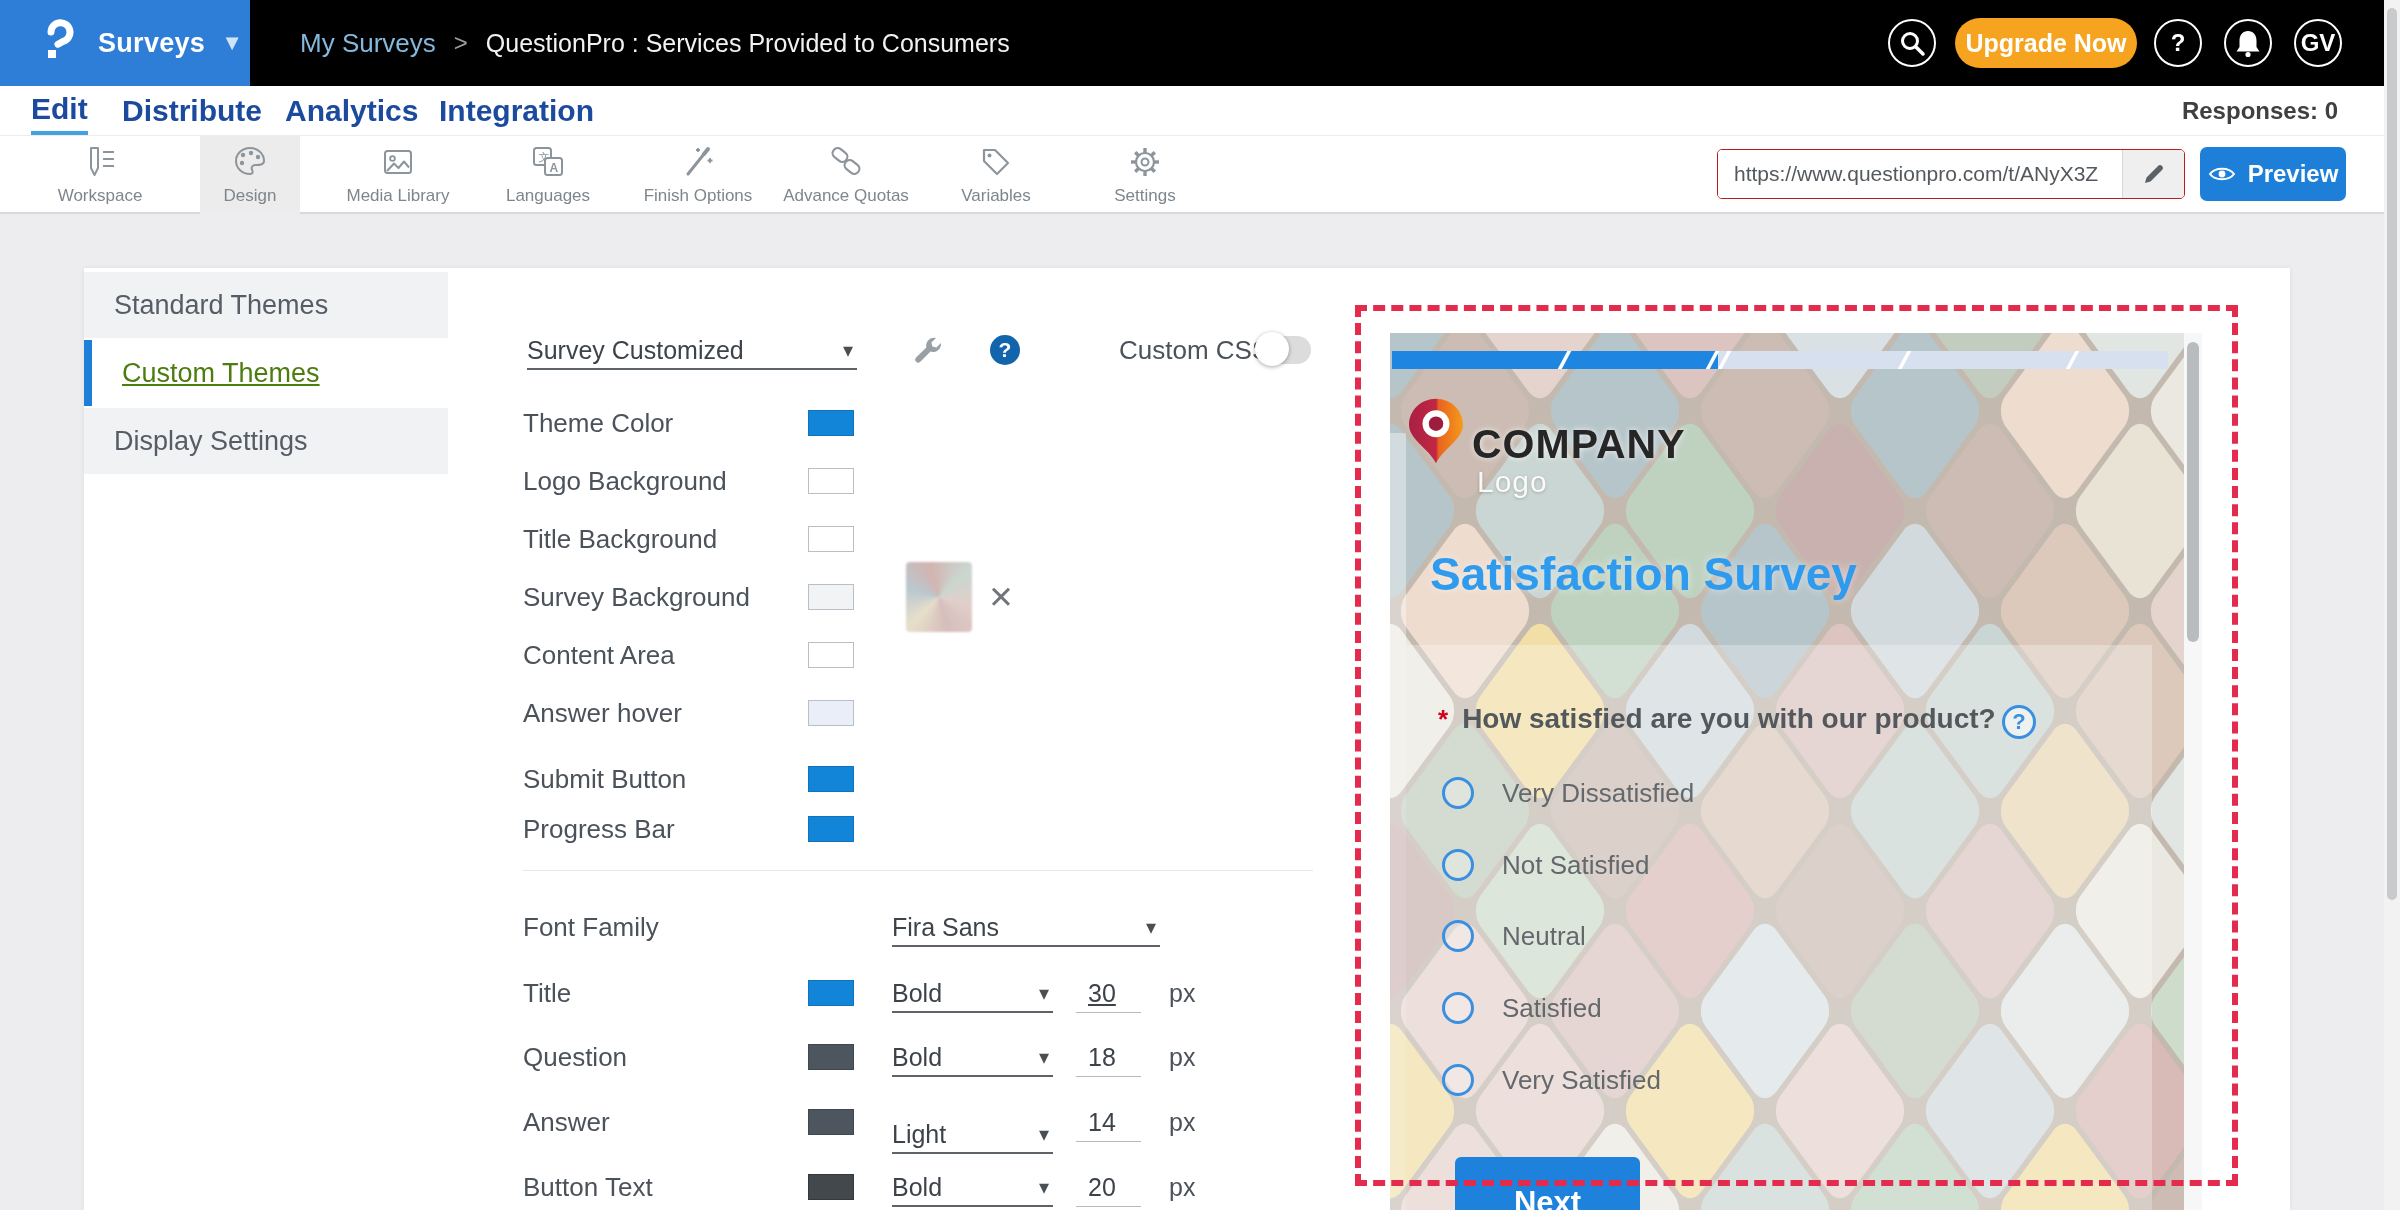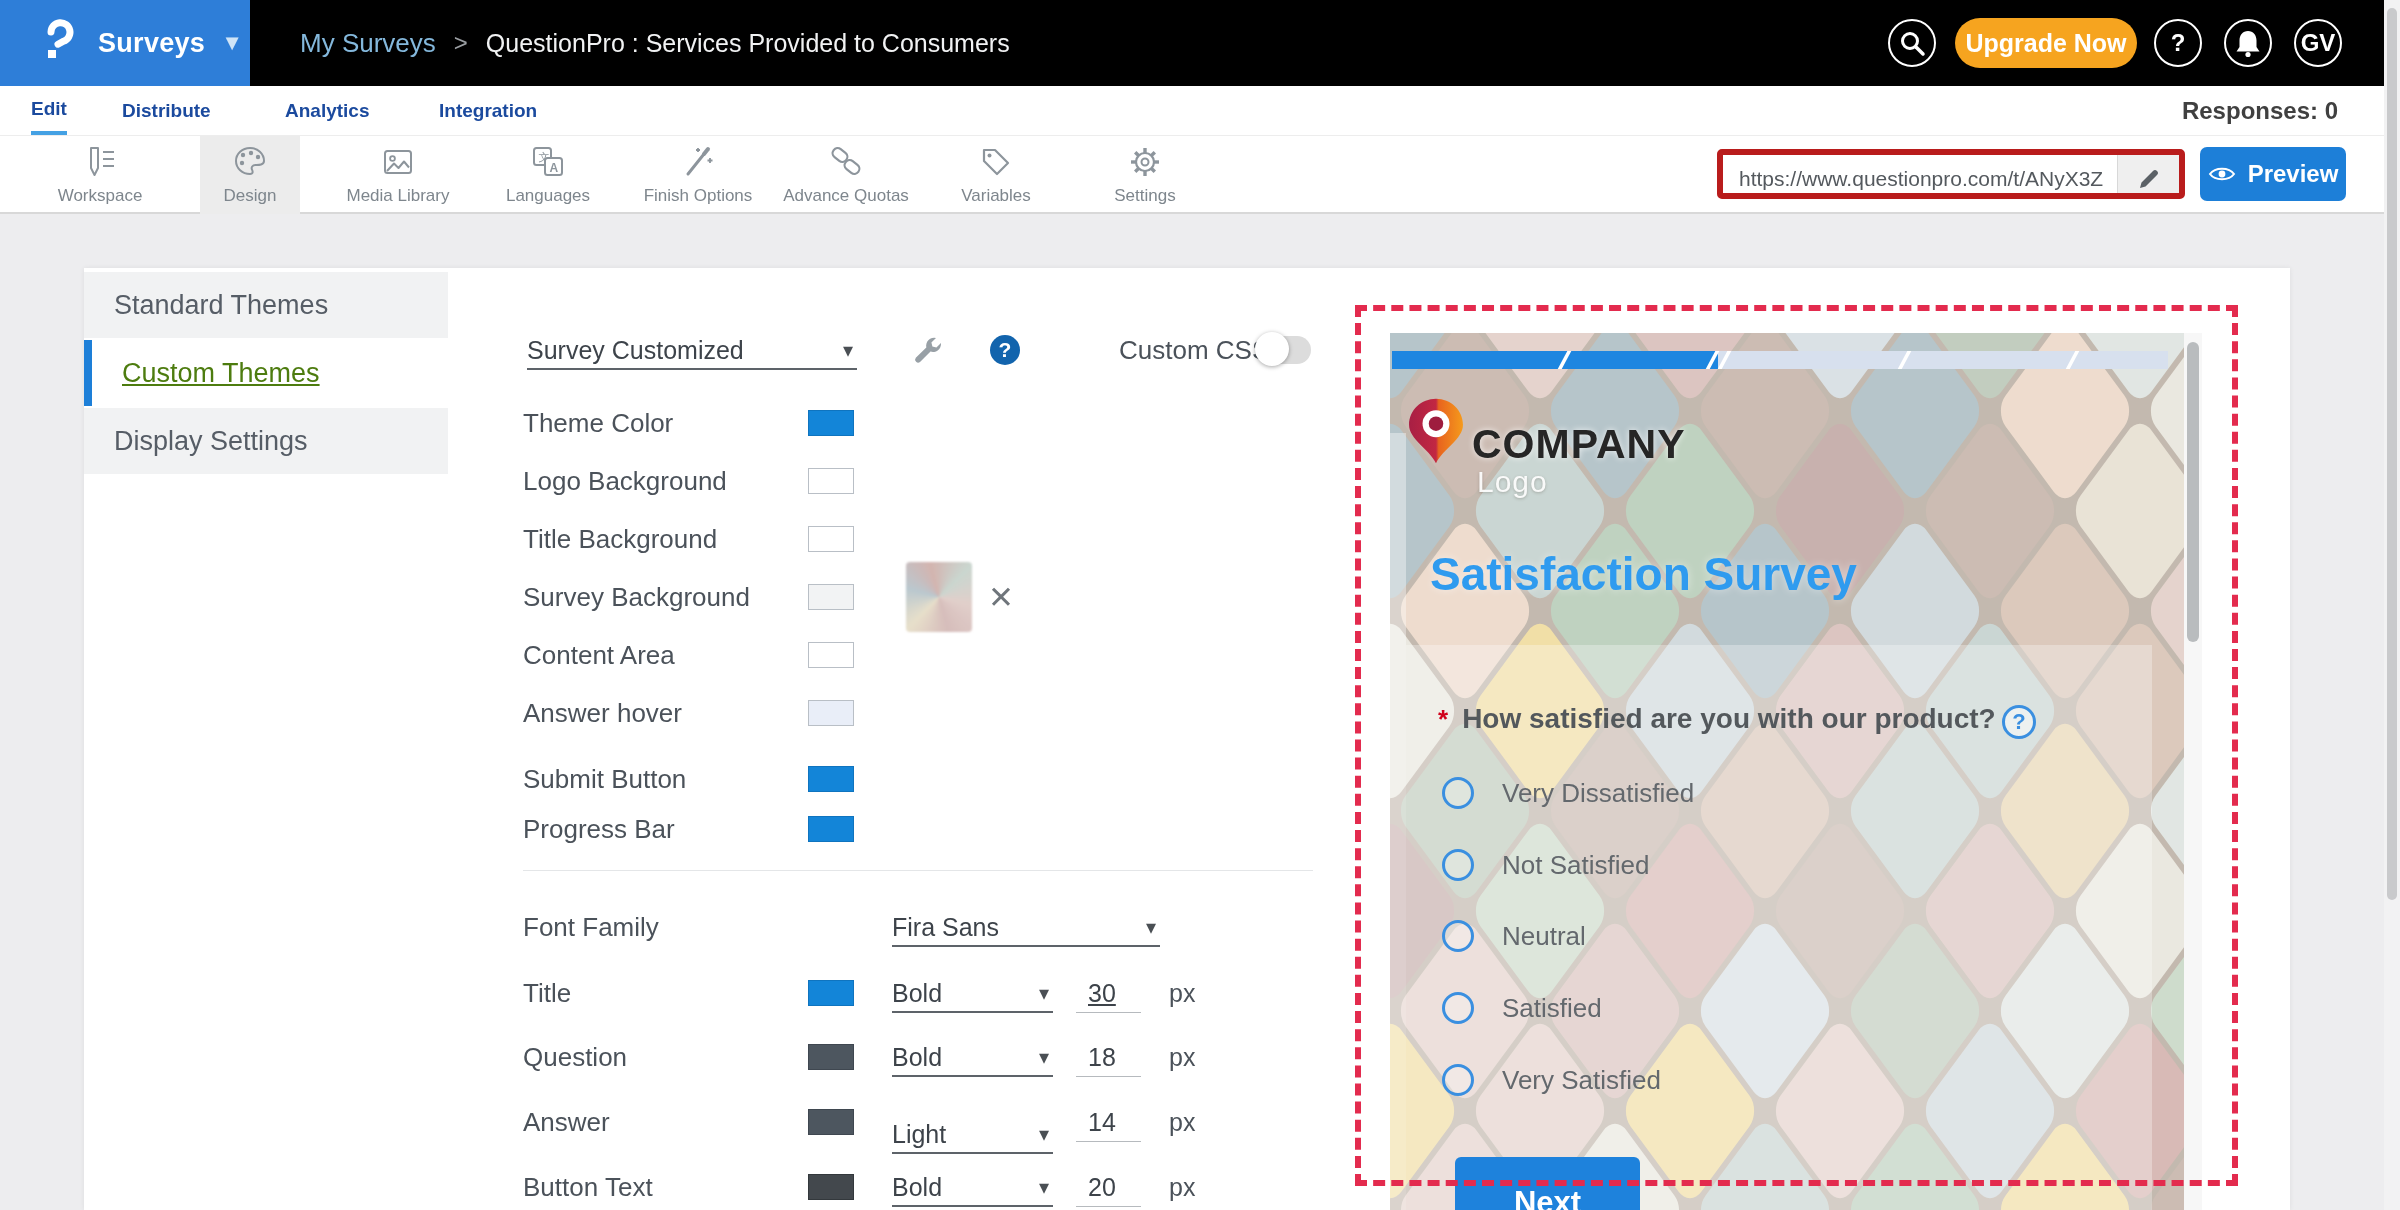--- a/index.html
+++ b/index.html
@@ -17,31 +17,31 @@
   .crumb-root{color:#84b8dc;font-size:26px;cursor:pointer;}
   .crumb-sep{color:#9b9fa3;font-size:24px;}
   .crumb-title{color:#f1f2f3;font-size:25px;}
   .circle-btn{position:absolute;top:19px;width:48px;height:48px;border:2.5px solid #fff;border-radius:50%;
               display:flex;align-items:center;justify-content:center;color:#fff;font-weight:bold;font-size:24px;}
   .upgrade{position:absolute;left:1955px;top:18px;width:182px;height:50px;background:#f6a41f;border-radius:30px;
            color:#fff;font-size:25px;font-weight:bold;display:flex;align-items:center;justify-content:center;}
 
   
   .tabs{position:absolute;left:0;top:86px;width:2400px;height:50px;background:#fff;border-bottom:1px solid #ededed;}
-  .tab{position:absolute;top:0;height:49px;display:flex;align-items:center;color:#1b4a9e;font-size:19px;font-weight:bold;cursor:pointer;}
+  .tab{position:absolute;top:0;height:49px;display:flex;align-items:center;color:#1b4a9e;font-size:30px;font-weight:bold;cursor:pointer;}
   .tab.active{border-bottom:4px solid #44a1e4;}
   .responses{position:absolute;right:62px;top:0;height:49px;display:flex;align-items:center;color:#404040;font-size:24px;font-weight:bold;}
 
   
   .toolbar{position:absolute;left:0;top:136px;width:2400px;height:78px;background:#fff;border-bottom:2px solid #d8d8d8;}
   .tool{position:absolute;top:0;height:78px;width:150px;display:flex;flex-direction:column;align-items:center;justify-content:center;gap:6px;cursor:pointer;}
   .tool.active{background:#ececec;}
   .tool .lbl{font-size:17px;color:#7e868d;white-space:nowrap;}
   .tool svg{display:block;}
-  .urlbox{position:absolute;left:1717px;top:13px;width:468px;height:50px;border:6px solid #b91c1c;border-radius:5px;background:#fff;overflow:hidden;}
+  .urlbox{position:absolute;left:1717px;top:13px;width:468px;height:50px;border:1px solid #b91c1c;border-radius:5px;background:#fff;overflow:hidden;}
   .urlbox input{position:absolute;left:0;top:0;width:404px;height:48px;border:none;outline:none;padding:0 0 0 16px;
                 font-size:21px;color:#54595e;font-family:"Liberation Sans",sans-serif;background:#fff;}
   .url-edit{position:absolute;right:0;top:0;width:62px;height:48px;background:#efefef;border-left:1px solid #d8d8d8;
             display:flex;align-items:center;justify-content:center;cursor:pointer;}
   .preview-btn{position:absolute;left:2200px;top:11px;width:146px;height:54px;background:#1d7fd8;border-radius:7px;
                color:#fff;font-size:24px;font-weight:bold;display:flex;align-items:center;justify-content:center;gap:12px;cursor:pointer;}
 
   
   .page{position:absolute;left:0;top:214px;width:2400px;height:996px;background:#ededef;}
   .card{position:absolute;left:84px;top:54px;width:2206px;height:942px;background:#fff;box-shadow:0 0 5px rgba(0,0,0,.07);}

